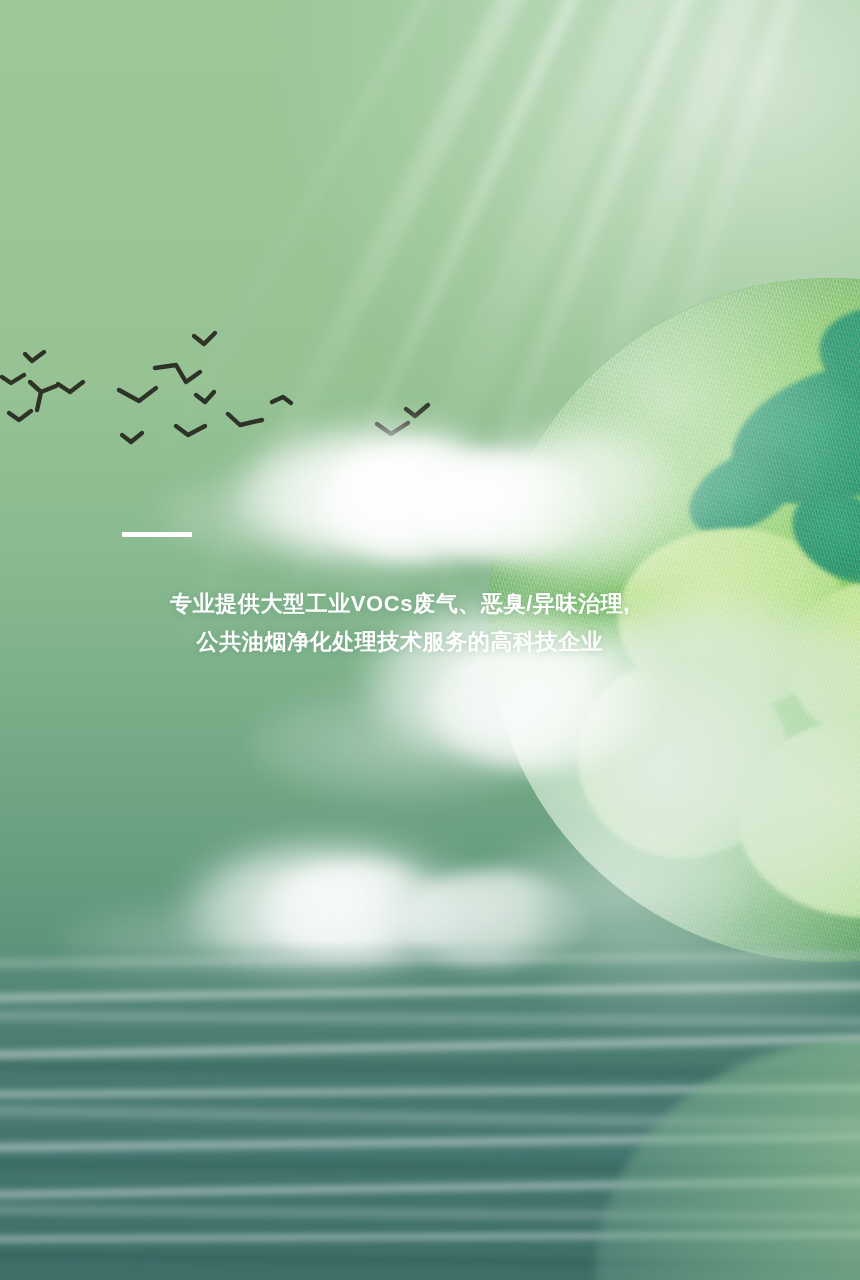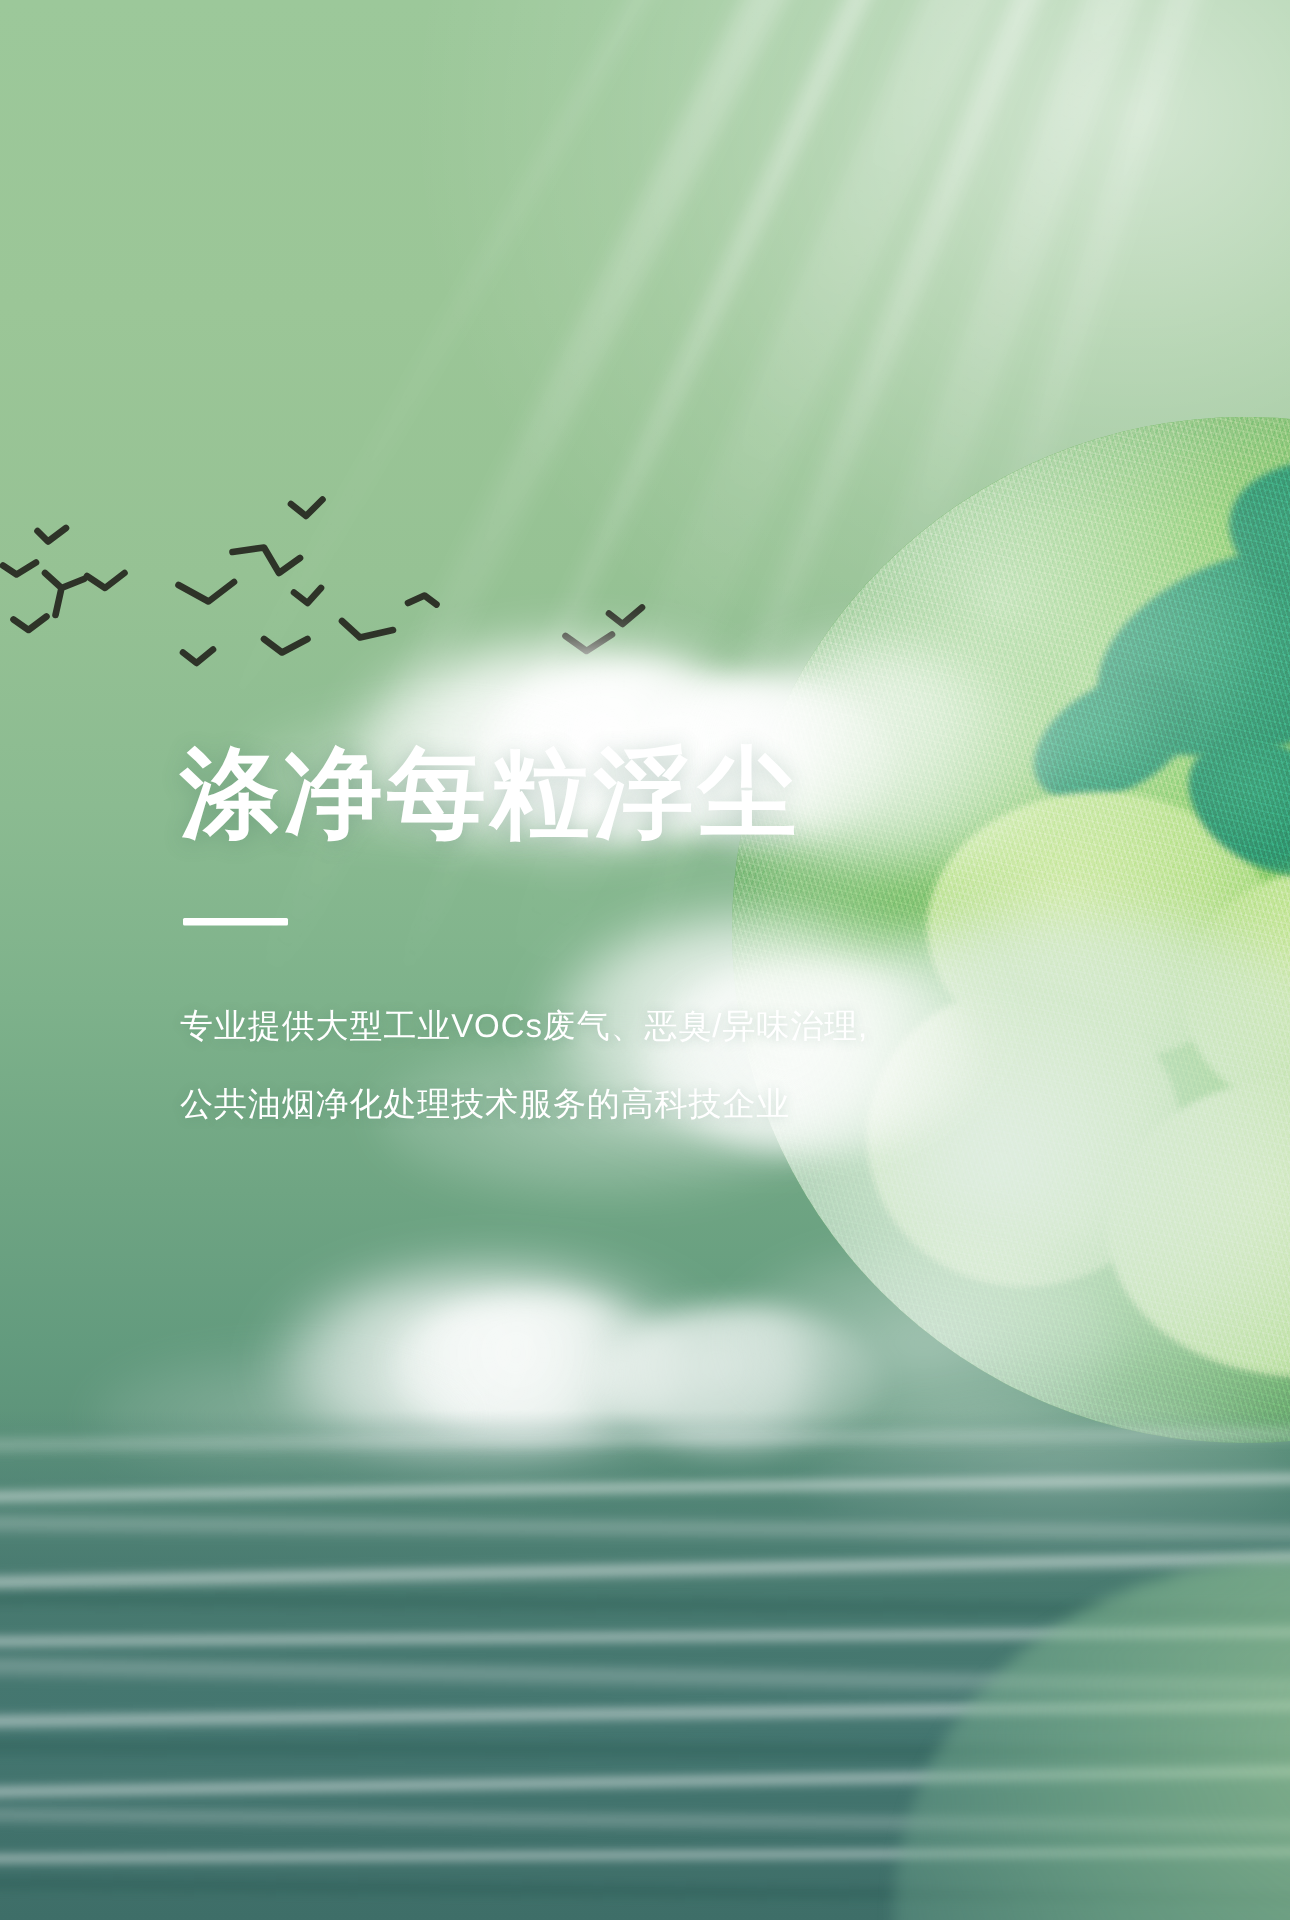--- a/index.html
+++ b/index.html
@@ -190,23 +190,24 @@
     width:70px; height:5px; background:#ffffff;
     margin:44px 0 0 2px;
     border-radius:1px;
   }
   .sub{
     margin-top:48px;
     color:#ffffff;
     font-size:22px;
     line-height:38px;
     letter-spacing:.6px;
-    font-weight:400;
+    font-weight:700;
     white-space:nowrap;
     text-shadow:0 1px 7px rgba(60,110,90,.25);
+    text-align:center;
   }
 </style>
 </head>
 <body>
 
 <div class="poster">
 
   <div class="sky-glow"></div>
 
   <div class="rays">
@@ -290,19 +291,18 @@
     <div class="ripple dim" style="top:266px;height:16px;transform:rotate(.5deg)"></div>
     <div class="ripple" style="top:292px;height:10px;transform:rotate(-.3deg)"></div>
     <div class="ripple dark" style="top:314px;height:14px;transform:rotate(.7deg)"></div>
   </div>
 
   <div class="reflection">
     <div class="reflection-tex"></div>
   </div>
 
   <div class="copy">
-    <div class="headline">涤净每粒浮尘</div>
     <div class="rule"></div>
     <div class="sub">专业提供大型工业VOCs废气、恶臭/异味治理,</div>
-    <div class="sub" style="margin-top:14px">公共油烟净化处理技术服务的高科技企业</div>
+    <div class="sub" style="margin-top:0">公共油烟净化处理技术服务的高科技企业</div>
   </div>
 
 </div>
 
 </body></html>

